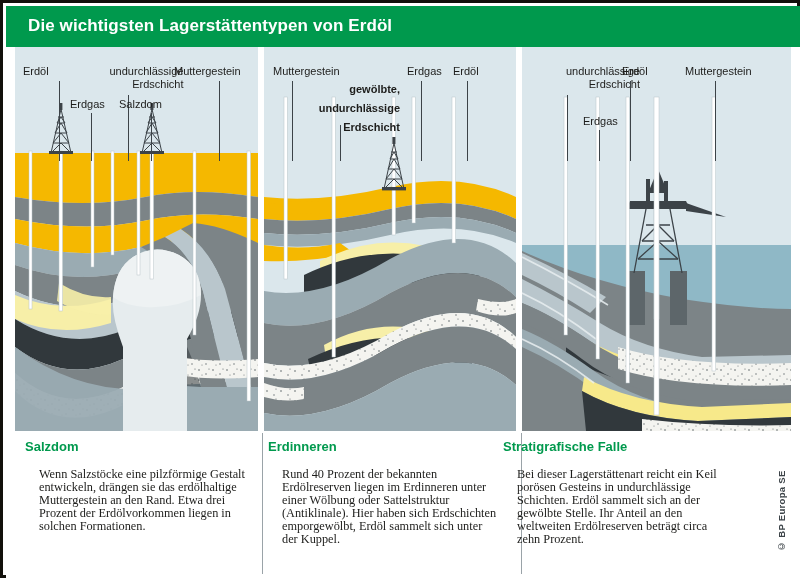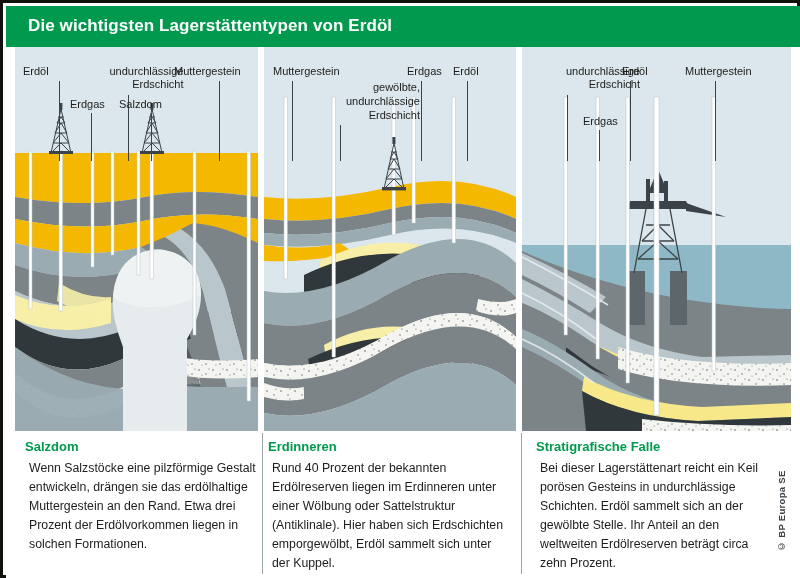--- a/index.html
+++ b/index.html
@@ -44,26 +44,26 @@
   .leader{position:absolute;width:1px;background:#3c4348;}
 
   
   #captions{
     position:absolute;left:3px;top:428px;width:794px;height:147px;
     background:#ffffff;
   }
   .cap{position:absolute;top:8px;}
   #cap-1{left:19px;width:238px;}
   #cap-2{left:262px;width:245px;}
-  #cap-3{left:530px;width:238px;}
+  #cap-3{left:497px;width:238px;}
   .cap-sep{position:absolute;top:2px;width:1px;height:141px;background:#9aa3a8;}
   .cap-head{
     font-size:13px;font-weight:bold;color:#00994d;margin:0 0 5px 0;
   }
-  .cap-body{font-size:12.3px;line-height:19px;color:#1d1d1b;margin:4px;}
+  .cap-body{font-size:12.3px;line-height:13px;color:#1d1d1b;margin:14px;font-family:Liberation Serif, serif;}
   #copyright{
     position:absolute;right:5px;top:444px;width:16px;height:128px;
     font-size:9.5px;font-weight:bold;color:#3c4348;
     writing-mode:vertical-rl;transform:rotate(180deg);
     letter-spacing:.3px;text-align:center;
   }
 </style>
 </head>
 <body>
 
@@ -297,21 +297,21 @@
 
       <div class="lbl" style="left:64px;top:51px;">Erdgas</div>
       <div class="leader" style="left:85px;top:66px;height:48px;"></div>
 
       <div class="lbl" style="left:113px;top:51px;">Salzdom</div>
       <div class="leader" style="left:145px;top:66px;height:48px;"></div>
 
       <div class="lbl" style="left:267px;top:18px;">Muttergestein</div>
       <div class="leader" style="left:286px;top:34px;height:80px;"></div>
 
-      <div class="lbl c" style="left:368px;top:33px;width:92px;line-height:14px;">gewölbte, undurchlässige Erdschicht</div>
+      <div class="lbl c" style="left:348px;top:33px;width:92px;line-height:19px;font-weight:bold;">gewölbte, undurchlässige Erdschicht</div>
       <div class="leader" style="left:334px;top:78px;height:36px;"></div>
 
       <div class="lbl" style="left:401px;top:18px;">Erdgas</div>
       <div class="leader" style="left:415px;top:34px;height:80px;"></div>
 
       <div class="lbl" style="left:447px;top:18px;">Erdöl</div>
       <div class="leader" style="left:461px;top:34px;height:80px;"></div>
 
       <div class="lbl c" style="left:578px;top:18px;width:112px;">undurchlässige Erdschicht</div>
       <div class="leader" style="left:561px;top:48px;height:66px;"></div>

